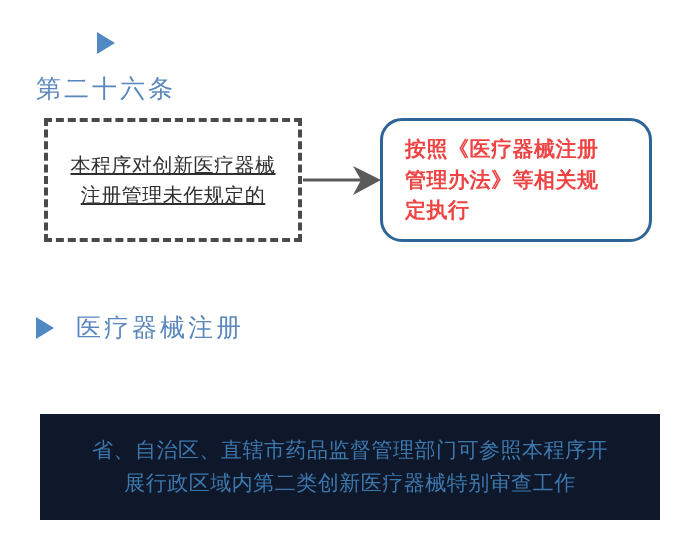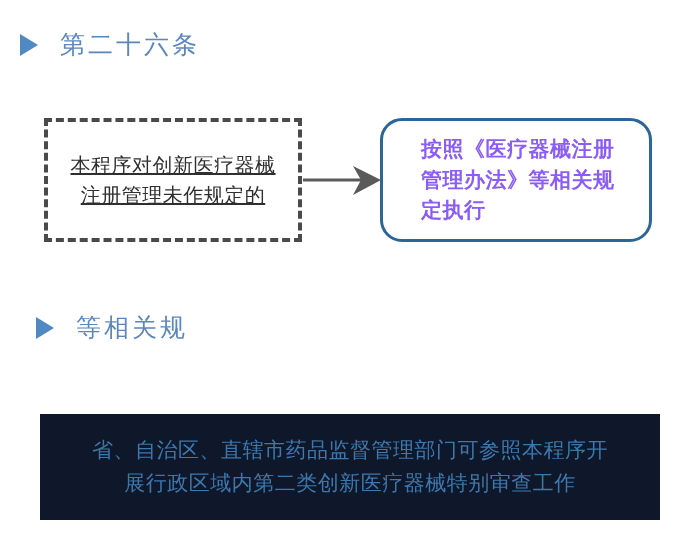--- a/index.html
+++ b/index.html
@@ -21,21 +21,21 @@
     height: 560px;
   }
 
   
   .section-heading {
     position: absolute;
     display: flex;
     align-items: center;
     gap: 22px;
   }
-  .heading-one { left: 20px; top: 32px; }
+  .heading-one { left: 36px; top: 32px; flex-direction: column; }
   .heading-two { left: 36px; top: 315px; }
 
   .bullet-triangle {
     width: 0;
     height: 0;
     border-top: 11px solid transparent;
     border-bottom: 11px solid transparent;
     border-left: 18px solid #5189c4;
     flex: none;
   }
@@ -92,26 +92,25 @@
     border: 3px solid #2d6596;
     border-radius: 22px;
     background: #ffffff;
     display: flex;
     align-items: center;
     justify-content: flex-start;
   }
   .blue-box-text {
     font-size: 21px;
     line-height: 1.45;
-    color: #8b5cf6;
+    color: #ef4444;
     font-weight: bold;
     letter-spacing: 0.5px;
     padding: 0 16px 0 22px;
     white-space: pre-line;
-    margin-left: 16px;
   }
 
   
   .banner {
     position: absolute;
     left: 40px;
     top: 414px;
     width: 620px;
     height: 106px;
     background: #0f172a;
@@ -152,21 +151,21 @@
   </div>
 
   <div class="blue-box">
     <div class="blue-box-text">按照《医疗器械注册
 管理办法》等相关规
 定执行</div>
   </div>
 
   <div class="section-heading heading-two">
     <span class="bullet-triangle"></span>
-    <span class="heading-text">等相关规</span>
+    <span class="heading-text">医疗器械注册</span>
   </div>
 
   <div class="banner">
     <div class="banner-text">省、自治区、直辖市药品监督管理部门可参照本程序开
 展行政区域内第二类创新医疗器械特别审查工作</div>
   </div>
 
 </div>
 
 </body></html>

